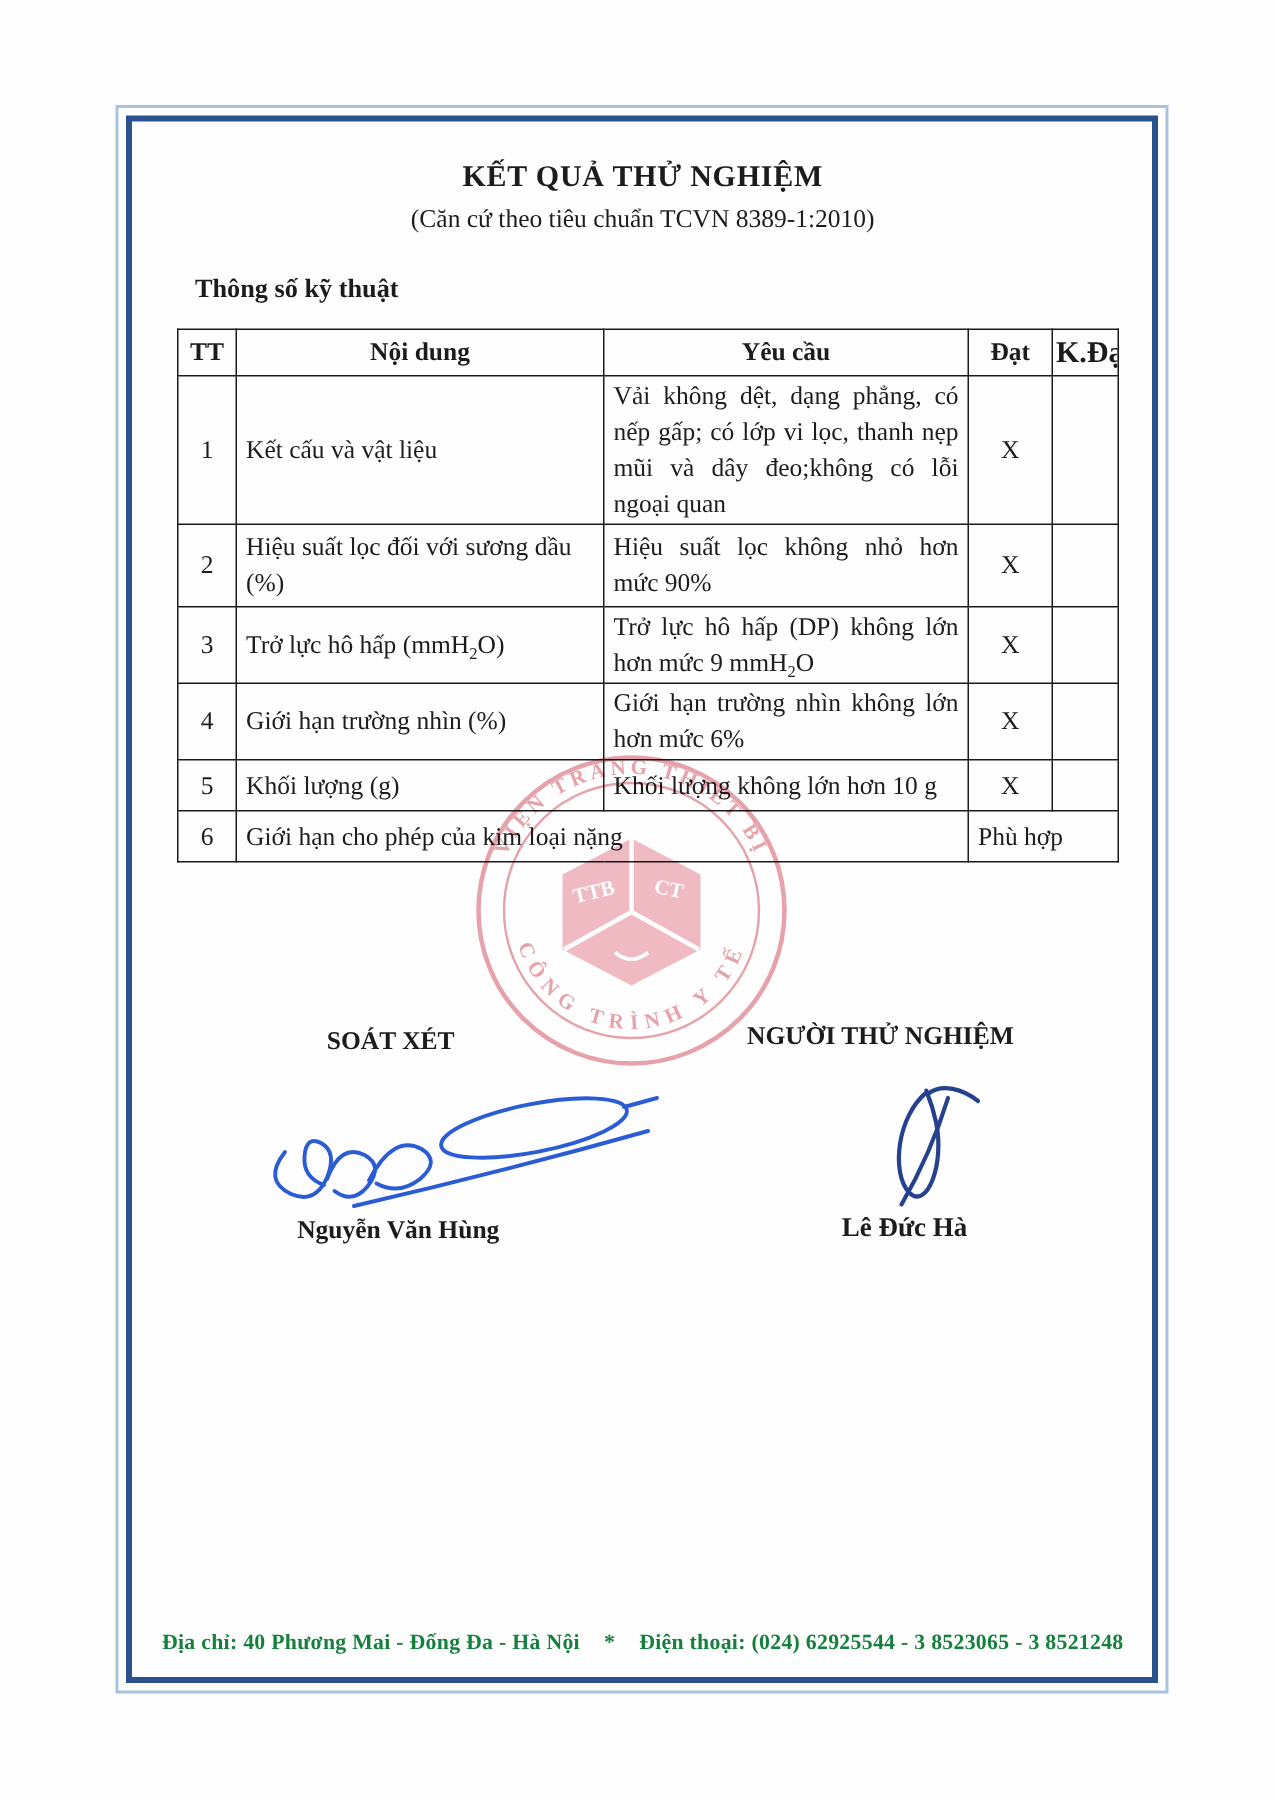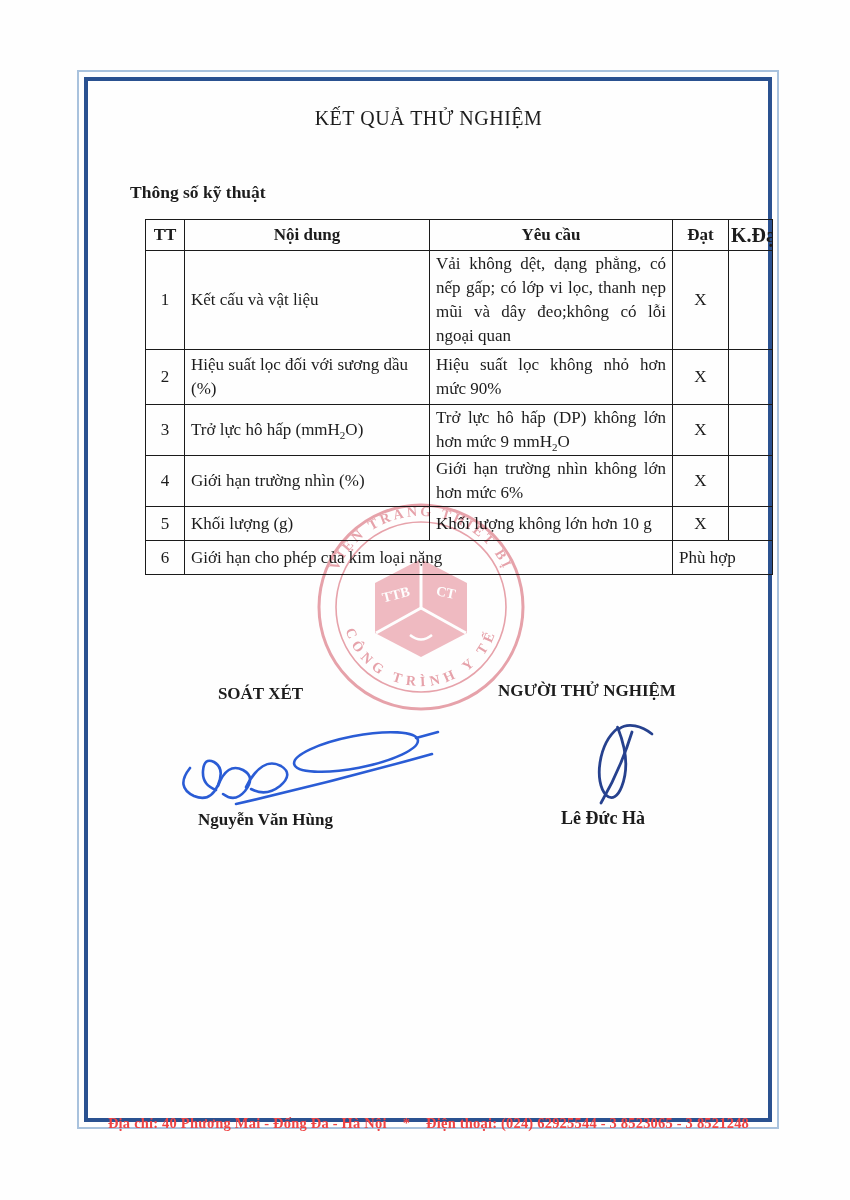--- a/index.html
+++ b/index.html
@@ -6,27 +6,27 @@
   html,body { background:#ffffff; }
   body { font-family:"Liberation Serif","DejaVu Serif",serif; color:#1c1c1c; }
   .page { position:relative; width:850px; height:1200px; background:#fefefe; overflow:hidden; }
 
   .border-outer { position:absolute; left:77px; top:70px; width:702px; height:1059px;
                   border:2px solid #a9c2dd; }
   .border-inner { position:absolute; left:84px; top:77px; width:688px; height:1045px;
                   border:4px solid #2a5190; }
 
   .doc-title { position:absolute; left:84px; top:107px; width:689px; text-align:center;
-               font-size:20px; font-weight:normal; letter-spacing:0.5px; }
+               font-size:20px; font-weight:bold; letter-spacing:0.5px; }
   .doc-subtitle { position:absolute; left:84px; top:136px; width:689px; text-align:center;
                   font-size:17px; }
   .section-heading { position:absolute; left:130px; top:182px; font-size:17.5px; font-weight:bold; }
 
   table.spec { position:absolute; left:118px; top:219px; width:627px;
-               border-collapse:collapse; table-layout:fixed; font-size:17px;margin-left:27px; }
+               border-collapse:collapse; table-layout:fixed; font-size:17px; }
   table.spec td, table.spec th { border:1.6px solid #1b1b1b; padding:1px 6px;
                vertical-align:middle; line-height:24px; overflow:hidden; }
   table.spec th { font-weight:bold; text-align:center; padding:1px 2px; white-space:nowrap; }
   table.spec th.h-kdat { font-size:20px; }
   col.c-tt{width:39px;} col.c-nd{width:245px;} col.c-yc{width:243px;}
   col.c-dat{width:56px;} col.c-kdat{width:44px;}
   tr.hdr{height:31px;} tr.r1{height:97px;} tr.r2{height:55px;} tr.r3{height:47px;}
   tr.r4{height:51px;} tr.r5{height:34px;} tr.r6{height:34px;}
   td.tt { text-align:center; }
   td.yc { text-align:justify; }
@@ -46,32 +46,33 @@
   .sig-name-left  { position:absolute; left:178px; top:810px; width:175px; text-align:center;
                     font-weight:bold; font-size:17px; }
   .sig-name-right { position:absolute; left:510px; top:808px; width:186px; text-align:center;
                     font-weight:bold; font-size:18px; }
   .sig-svg { position:absolute; }
 
   .stamp { position:absolute; left:302px; top:487px; mix-blend-mode:multiply;
            pointer-events:none; }
 
   .footer { position:absolute; left:84px; top:1087px; width:689px; text-align:center;
-            font-weight:bold; font-size:14.5px; color:#ef4444; letter-spacing:0.2px;margin-top:28px; }
+            font-weight:bold; font-size:14.5px; color:#15803d; letter-spacing:0.2px; }
   .footer .sep { margin:0 16px; }
 </style>
 </head>
 <body>
 
 <div class="page">
 
   <div class="border-outer"></div>
   <div class="border-inner"></div>
 
   <div class="doc-title">KẾT QUẢ THỬ NGHIỆM</div>
+  <div class="doc-subtitle">(Căn cứ theo tiêu chuẩn TCVN 8389-1:2010)</div>
   <div class="section-heading">Thông số kỹ thuật</div>
 
   <table class="spec">
     <colgroup>
       <col class="c-tt">
         <col class="c-nd">
         <col class="c-yc">
         <col class="c-dat">
         <col class="c-kdat">
     </colgroup>

